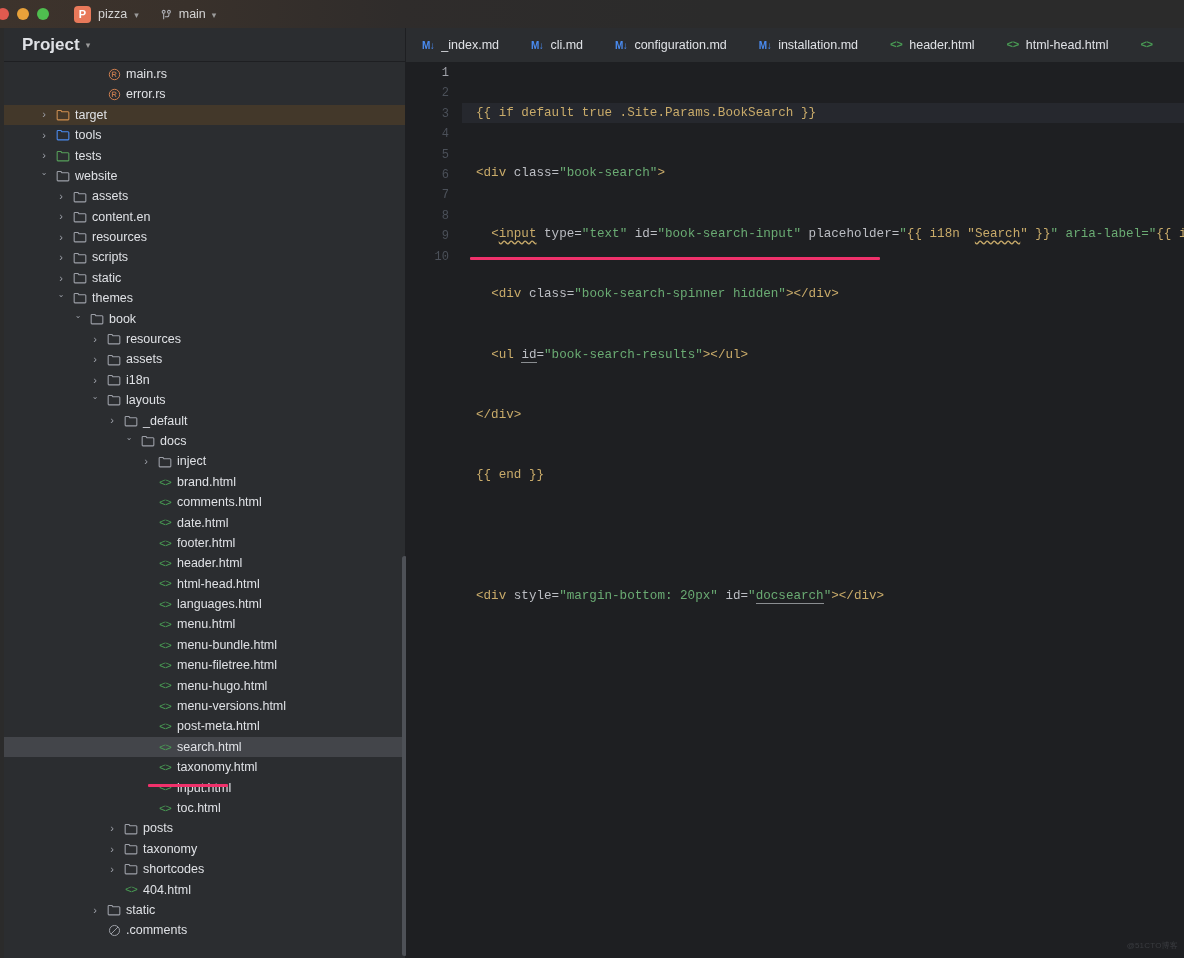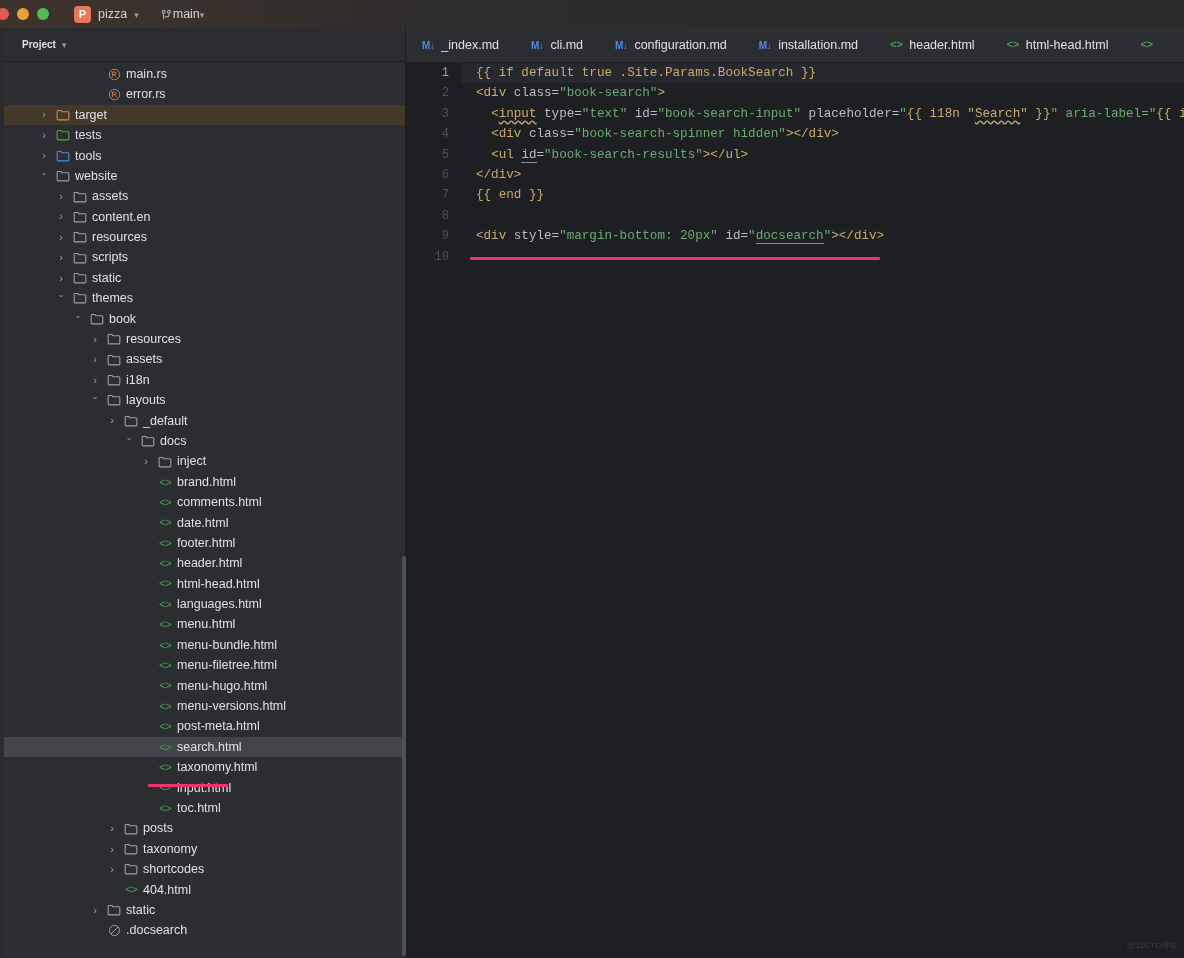--- a/index.html
+++ b/index.html
@@ -26,21 +26,21 @@
 
   .proj-chip { display: flex; align-items: center; gap: 7px; margin-left: 25px; }
   .proj-badge {
     width: 17px; height: 17px; border-radius: 4px;
     background: #e8795a; color: #fff; font-size: 11px; font-weight: 700;
     display: flex; align-items: center; justify-content: center;
     line-height: 1;
   }
   .tb-text { color: #d4d4d4; font-size: 12.5px; }
   .chev { color: #9b9b9b; font-size: 9px; line-height: 1; margin-top:2px; }
-  .branch-chip { display: flex; align-items: center; margin-left: 21px; }
+  .branch-chip { display: flex; align-items: center; gap: 6px; margin-left: 21px; }
   .branch-ico { width: 13px; height: 13px; }
 
   
   .body { flex: 1 1 auto; display: flex; min-height: 0; }
 
   
   .stripe { width: 4px; flex: 0 0 4px; background: #2b2b2b; }
 
   
   .sidebar {
@@ -50,21 +50,21 @@
     position: relative;
     border-right: 1px solid #1e1f22;
   }
   .sb-header {
     height: 34px; flex: 0 0 34px;
     display: flex; align-items: center; gap: 6px;
     padding-left: 18px;
     border-bottom: 1px solid #1e1f22;
     background: #2b2d30;
   }
-  .sb-title { color: #dfe1e5; font-size: 10px; font-weight: 700; }
+  .sb-title { color: #dfe1e5; font-size: 17px; font-weight: 700; }
 
   .tree { flex: 1 1 auto; overflow: hidden; padding-top: 2px; position: relative; }
   .row {
     height: 20.4px; display: flex; align-items: center;
     font-size: 12.5px; color: #dfe1e5; white-space: nowrap;
     position: relative;
   }
   .row.sel-target { background: #43382a; }
   .row.sel-file  { background: #43454a; }
   .arrow {
@@ -110,21 +110,21 @@
     height: 20.4px; line-height: 20.4px; text-align: right;
     padding-right: 13px;
     font-family: "Liberation Mono", monospace; font-size: 12px;
     color: #4b5059;
   }
   .gline.cur { color: #a1a3ab; }
   .codecol { position: absolute; left: 56px; top: 0; right: 0; height: 100%; }
   .cline {
     height: 20.4px; line-height: 20.4px;
     font-family: "Liberation Mono", monospace; font-size: 12.6px;
-    padding-left: 14px; white-space: pre; color: #bcbec4;
+    padding-left: 14px; white-space: pre; color: #bcbec4; margin-top: 40px;
   }
   .cline.cur { background: #26282e; }
   .s-str   { color: #6aab73; }
   .s-brace { color: #c9ab6a; }
   .underline-wav {
     text-decoration: underline;
     text-decoration-style: wavy;
     text-decoration-color: #c9ab6a;
     text-underline-offset: 3px;
   }
@@ -214,36 +214,36 @@
                 <path d="M1.2 11.8V2.6a.9.9 0 0 1 .9-.9h3.4l1.3 1.6h7.1a.9.9 0 0 1 .9.9v7.6a.9.9 0 0 1-.9.9H2.1a.9.9 0 0 1-.9-.9z"></path>
               </svg>
             </span>
             <span class="lbl">target</span>
           </div>
           <div class="row">
             <span style="flex: 0 0 34px;"></span>
             <span class="arrow closed"></span>
             <span style="flex: 0 0 6px;"></span>
             <span class="ico">
+              <svg width="14" height="12" viewBox="0 0 16 14" fill="none" stroke="#4a8bf0" stroke-width="1.25" stroke-linejoin="round">
+                <path d="M1.2 11.8V2.6a.9.9 0 0 1 .9-.9h3.4l1.3 1.6h7.1a.9.9 0 0 1 .9.9v7.6a.9.9 0 0 1-.9.9H2.1a.9.9 0 0 1-.9-.9z"></path>
+              </svg>
+            </span>
+            <span class="lbl">tools</span>
+          </div>
+          <div class="row">
+            <span style="flex: 0 0 34px;"></span>
+            <span class="arrow closed"></span>
+            <span style="flex: 0 0 6px;"></span>
+            <span class="ico">
               <svg width="14" height="12" viewBox="0 0 16 14" fill="none" stroke="#57a05a" stroke-width="1.25" stroke-linejoin="round">
                 <path d="M1.2 11.8V2.6a.9.9 0 0 1 .9-.9h3.4l1.3 1.6h7.1a.9.9 0 0 1 .9.9v7.6a.9.9 0 0 1-.9.9H2.1a.9.9 0 0 1-.9-.9z"></path>
               </svg>
             </span>
             <span class="lbl">tests</span>
-          </div>
-          <div class="row">
-            <span style="flex: 0 0 34px;"></span>
-            <span class="arrow closed"></span>
-            <span style="flex: 0 0 6px;"></span>
-            <span class="ico">
-              <svg width="14" height="12" viewBox="0 0 16 14" fill="none" stroke="#4a8bf0" stroke-width="1.25" stroke-linejoin="round">
-                <path d="M1.2 11.8V2.6a.9.9 0 0 1 .9-.9h3.4l1.3 1.6h7.1a.9.9 0 0 1 .9.9v7.6a.9.9 0 0 1-.9.9H2.1a.9.9 0 0 1-.9-.9z"></path>
-              </svg>
-            </span>
-            <span class="lbl">tools</span>
           </div>
           <div class="row">
             <span style="flex: 0 0 34px;"></span>
             <span class="arrow open"></span>
             <span style="flex: 0 0 6px;"></span>
             <span class="ico">
               <svg width="14" height="12" viewBox="0 0 16 14" fill="none" stroke="#9da0a8" stroke-width="1.25" stroke-linejoin="round">
                 <path d="M1.2 11.8V2.6a.9.9 0 0 1 .9-.9h3.4l1.3 1.6h7.1a.9.9 0 0 1 .9.9v7.6a.9.9 0 0 1-.9.9H2.1a.9.9 0 0 1-.9-.9z"></path>
               </svg>
             </span>
@@ -612,21 +612,21 @@
           <div class="row">
             <span style="flex: 0 0 85px;"></span>
             <span class="arrow "></span>
             <span style="flex: 0 0 6px;"></span>
             <span class="ico">
               <svg width="13" height="13" viewBox="0 0 16 16" fill="none" stroke="#9da0a8" stroke-width="1.2">
                 <circle cx="8" cy="8" r="6.2"></circle>
                 <path d="M3.7 12.3 12.3 3.7"></path>
               </svg>
             </span>
-            <span class="lbl">.docsearch</span>
+            <span class="lbl">.comments</span>
           </div>
         </div>
       <div class="sb-scroll"></div>
     </div>
 
     <div class="editor">
       <div class="tabbar" id="tabbar">
           <div class="tab">
             <span class="tab-ico md">M↓</span>
             <span>_index.md</span>

